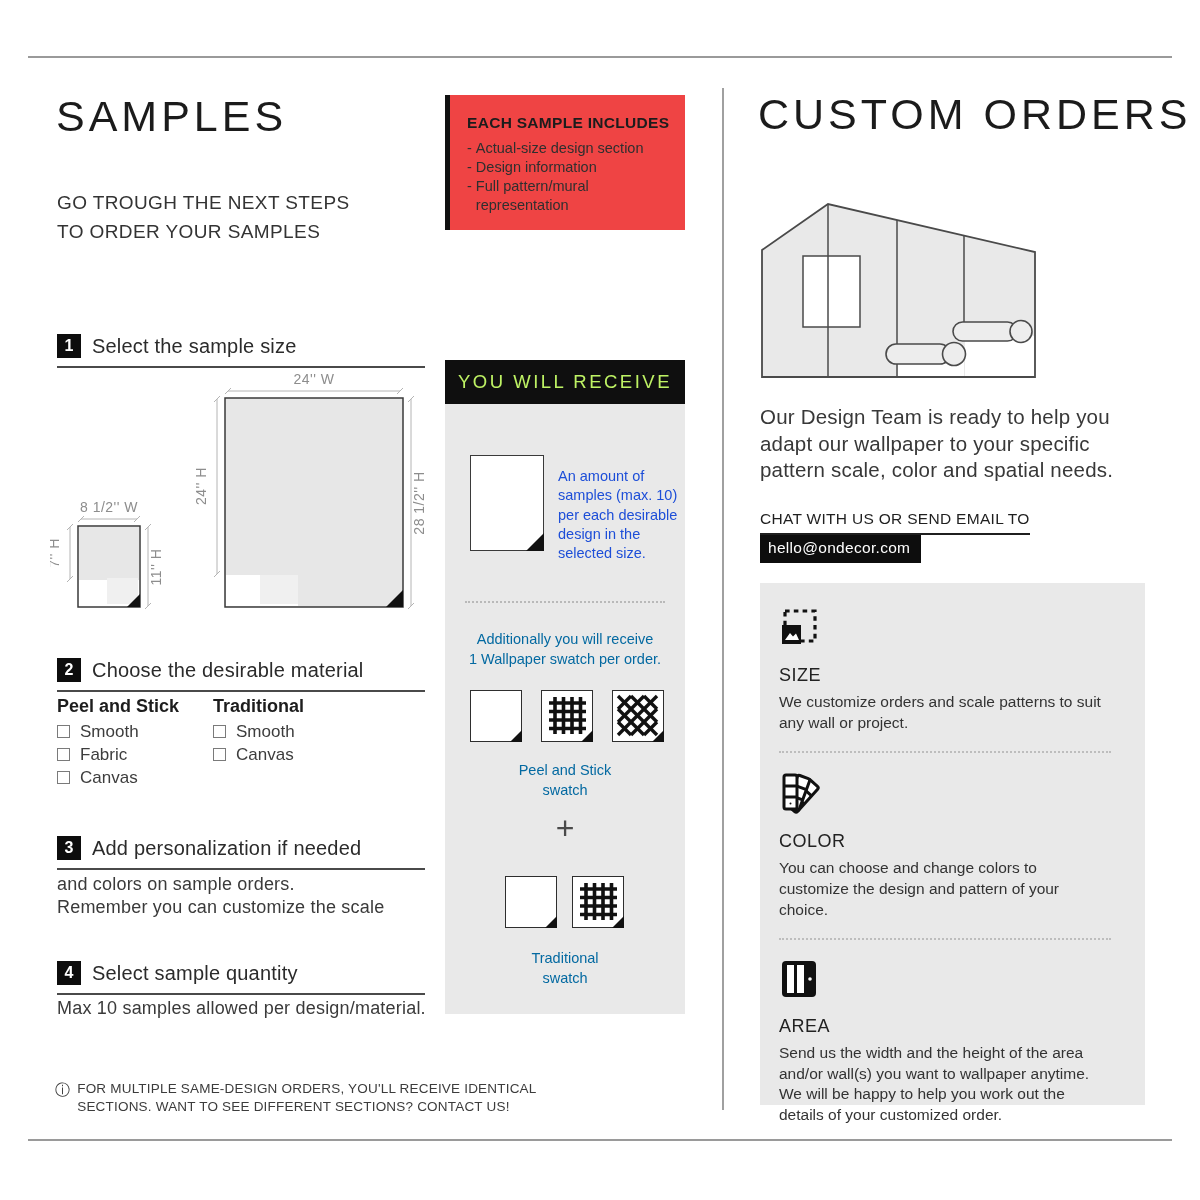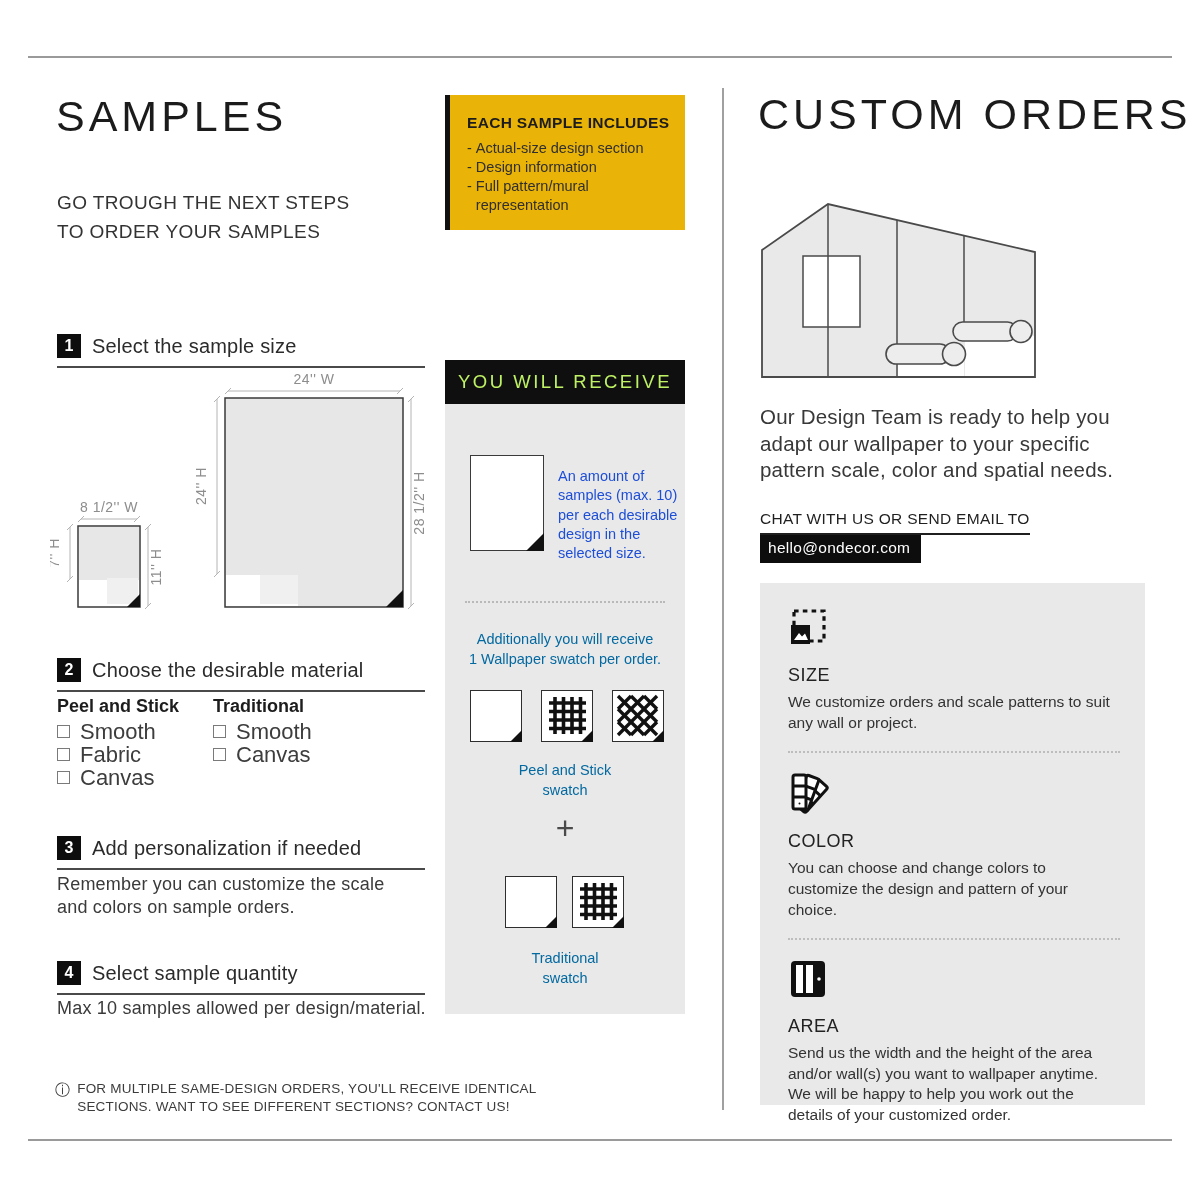--- a/index.html
+++ b/index.html
@@ -17,29 +17,29 @@
   .step-header { position:absolute; width:368px; display:flex; align-items:center;
                  border-bottom:2px solid #4a4a4a; padding-bottom:8px; }
   .step-num { width:24px; height:24px; background:#0d0d0d; color:#fff; font-size:16px; font-weight:bold;
               display:flex; align-items:center; justify-content:center; flex:0 0 24px; }
   .step-label { margin-left:11px; font-size:20px; color:#2b2b2b; letter-spacing:0.2px; }
 
   .mat-title { position:absolute; font-size:18px; font-weight:bold; color:#1d1d1d; }
   .opt-col { position:absolute; display:flex; flex-direction:column; gap:6px; }
   .opt-row { display:flex; align-items:center; height:17px; }
   .checkbox { width:13px; height:13px; border:1.5px solid #7a7a7a; background:#fff; margin-right:10px; flex:0 0 13px; }
-  .opt-label { font-size:22px; color:#3d3d3d; }
+  .opt-label { font-size:17px; color:#3d3d3d; }
 
   .note { position:absolute; font-size:18px; line-height:1.27; color:#3a3a3a; letter-spacing:0.2px; }
 
   .footnote { position:absolute; display:flex; font-size:13.5px; color:#3c3c3c; letter-spacing:0.2px; }
   .footnote .i-icon { font-size:15px; margin-right:7px; line-height:1.35; }
   .footnote .fn-lines { line-height:1.35; }
 
-  .includes-box { position:absolute; background:#eab308; border-left:5px solid #111;
+  .includes-box { position:absolute; background:#ef4444; border-left:5px solid #111;
                   padding:19px 0 0 17px; }
   .includes-title { font-size:15.5px; font-weight:bold; letter-spacing:0.3px; color:#1c1c1c; margin-bottom:7px; }
   .includes-item { display:flex; font-size:14.5px; line-height:1.3; color:#2f2f2f; width:185px; }
   .includes-item .dash { margin-right:4px; }
 
   .receive-bar { position:absolute; background:#0f0f0f; color:#bef264; display:flex; align-items:center;
                  justify-content:center; font-size:18.5px; letter-spacing:2.5px; }
   .receive-box { position:absolute; background:#e9e9e9; }
 
   .paper { position:absolute; background:#fff; border:1.5px solid #3a3a3a; }
@@ -53,21 +53,21 @@
 
   .swatch { position:absolute; width:52px; height:52px; background:#fff; border:1.5px solid #2e2e2e; }
   .plus-sign { position:absolute; text-align:center; font-size:32px; font-weight:300; color:#4a4a4a; }
 
   .custom-para { position:absolute; font-size:20.5px; line-height:1.3; color:#383838; letter-spacing:0.2px; }
   .chat-label { position:absolute; font-size:15.5px; letter-spacing:0.3px; color:#1f1f1f;
                 padding-bottom:5px; border-bottom:2px solid #1f1f1f; }
   .email-badge { position:absolute; background:#0d0d0d; color:#fff; font-size:15.5px;
                  padding:4px 11px 6px 8px; letter-spacing:0.3px; }
 
-  .custom-box { position:absolute; background:#e9e9e9; padding:25px 28px; }
+  .custom-box { position:absolute; background:#e9e9e9; padding:25px 19px; }
   .feature-title { font-size:18px; letter-spacing:0.5px; color:#222; margin:13px 0 6px 0; }
   .feature-text { font-size:15.5px; line-height:1.35; color:#333; width:332px; }
   .feature-div { border-top:2px dotted #bdbdbd; margin:17px 0 19px 0; width:332px; }
 
   svg text { font-family:"Liberation Sans","DejaVu Sans",sans-serif; }
   .dim-label { font-size:14px; fill:#8d8d8d; letter-spacing:0.5px; }
 </style>
 </head>
 <body>
 
@@ -164,22 +164,22 @@
       <span class="checkbox"></span>
       <span class="opt-label">Canvas</span>
     </div>
   </div>
 
   <div class="step-header" style="left:57px; top:836px;">
     <div class="step-num">3</div>
     <div class="step-label">Add personalization if needed</div>
   </div>
   <div class="note" style="left:57px; top:873px; width:360px;">
+    <div>and colors on sample orders.</div>
     <div>Remember you can customize the scale</div>
-    <div>and colors on sample orders.</div>
   </div>
 
   <div class="step-header" style="left:57px; top:961px;">
     <div class="step-num">4</div>
     <div class="step-label">Select sample quantity</div>
   </div>
   <div class="note" style="left:57px; top:997px; width:380px;">Max 10 samples allowed per design/material.</div>
 
   <div class="footnote" style="left:55px; top:1080px; width:485px;">
     <span class="i-icon">ⓘ</span>

